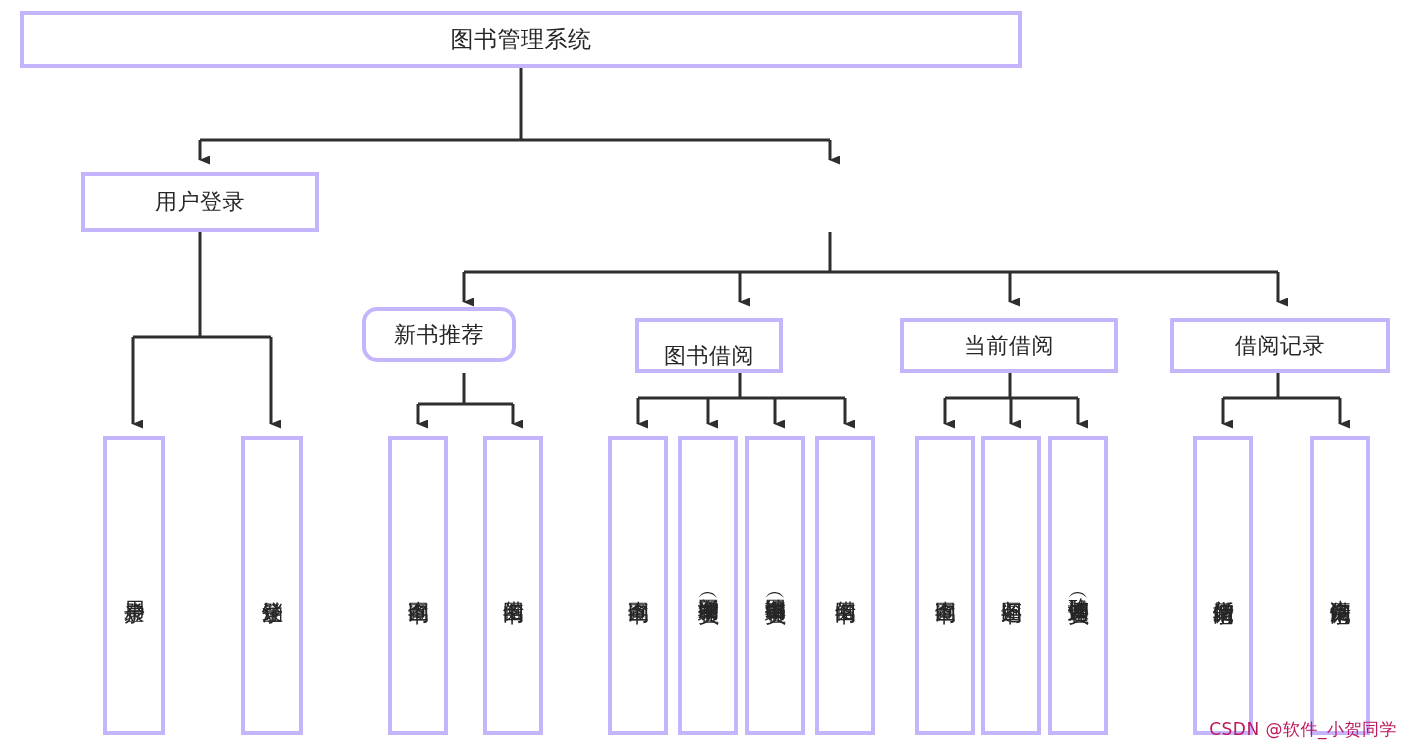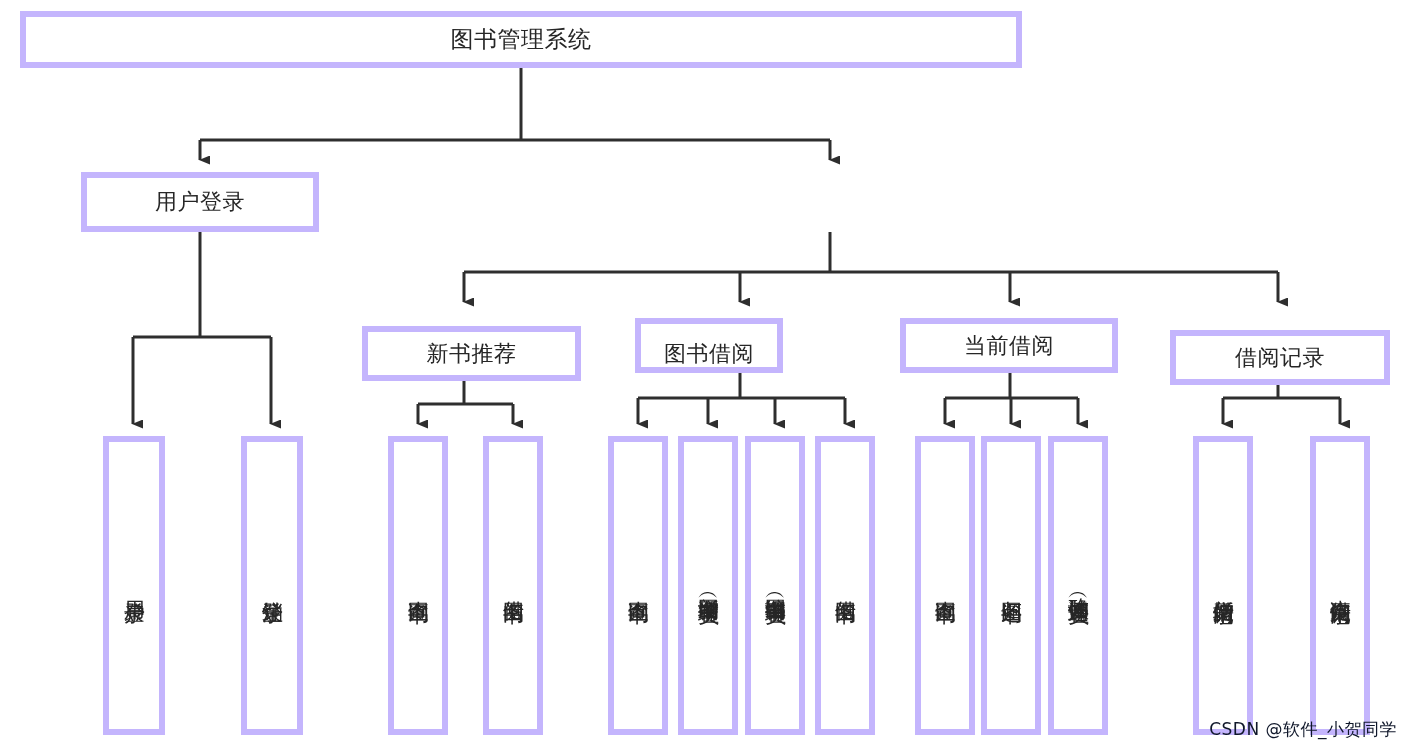--- a/index.html
+++ b/index.html
@@ -22,21 +22,21 @@
     left: 0;
     top: 0;
     width: 1405px;
     height: 747px;
     pointer-events: none;
   }
   .node {
     position: absolute;
     box-sizing: border-box;
     background: #ffffff;
-    border: 6px solid #c4b5fd;
+    border: 4px solid #c4b5fd;
     display: flex;
     align-items: center;
     justify-content: center;
     z-index: 2;
   }
   .node-label {
     color: #262626;
     font-size: 22px;
     line-height: 1.18;
     letter-spacing: 0.5px;
@@ -48,21 +48,21 @@
     text-orientation: upright;
     font-size: 21px;
     letter-spacing: 1px;
     line-height: 1.1;
   }
   .node.root .node-label { font-size: 23px; }
   .watermark {
     position: absolute;
     right: 8px;
     bottom: 6px;
-    color: #0f172a;
+    color: #be185d;
     font-size: 17px;
     letter-spacing: 0.5px;
     z-index: 5;
     white-space: nowrap;
   }
 </style>
 </head>
 <body>
 
 <div id="diagram-root">
@@ -118,30 +118,30 @@
   </svg>
 
   <div class="node root" style="left:20px; top:11px; width:1002px; height:57px;">
     <span class="node-label">图书管理系统</span>
   </div>
 
   <div class="node" style="left:81px; top:172px; width:238px; height:60px;">
     <span class="node-label">用户登录</span>
   </div>
 
-  <div class="node" style="left:362px; top:326px; width:219px; height:55px;">
+  <div class="node" style="left:362px; top:307px; width:154px; height:55px;border-radius:15px;">
     <span class="node-label">新书推荐</span>
   </div>
   <div class="node" style="left:635px; top:318px; width:148px; height:55px;align-items:flex-end;">
     <span class="node-label">图书借阅</span>
   </div>
   <div class="node" style="left:900px; top:318px; width:218px; height:55px;">
     <span class="node-label">当前借阅</span>
   </div>
-  <div class="node" style="left:1170px; top:318px; width:220px; height:55px;margin-top:12px;">
+  <div class="node" style="left:1170px; top:318px; width:220px; height:55px;">
     <span class="node-label">借阅记录</span>
   </div>
 
   <div class="node vertical" style="left:103px; top:436px; width:62px; height:299px;">
     <span class="node-label">用户登录</span>
   </div>
   <div class="node vertical" style="left:241px; top:436px; width:62px; height:299px;">
     <span class="node-label">注销登录</span>
   </div>
 

